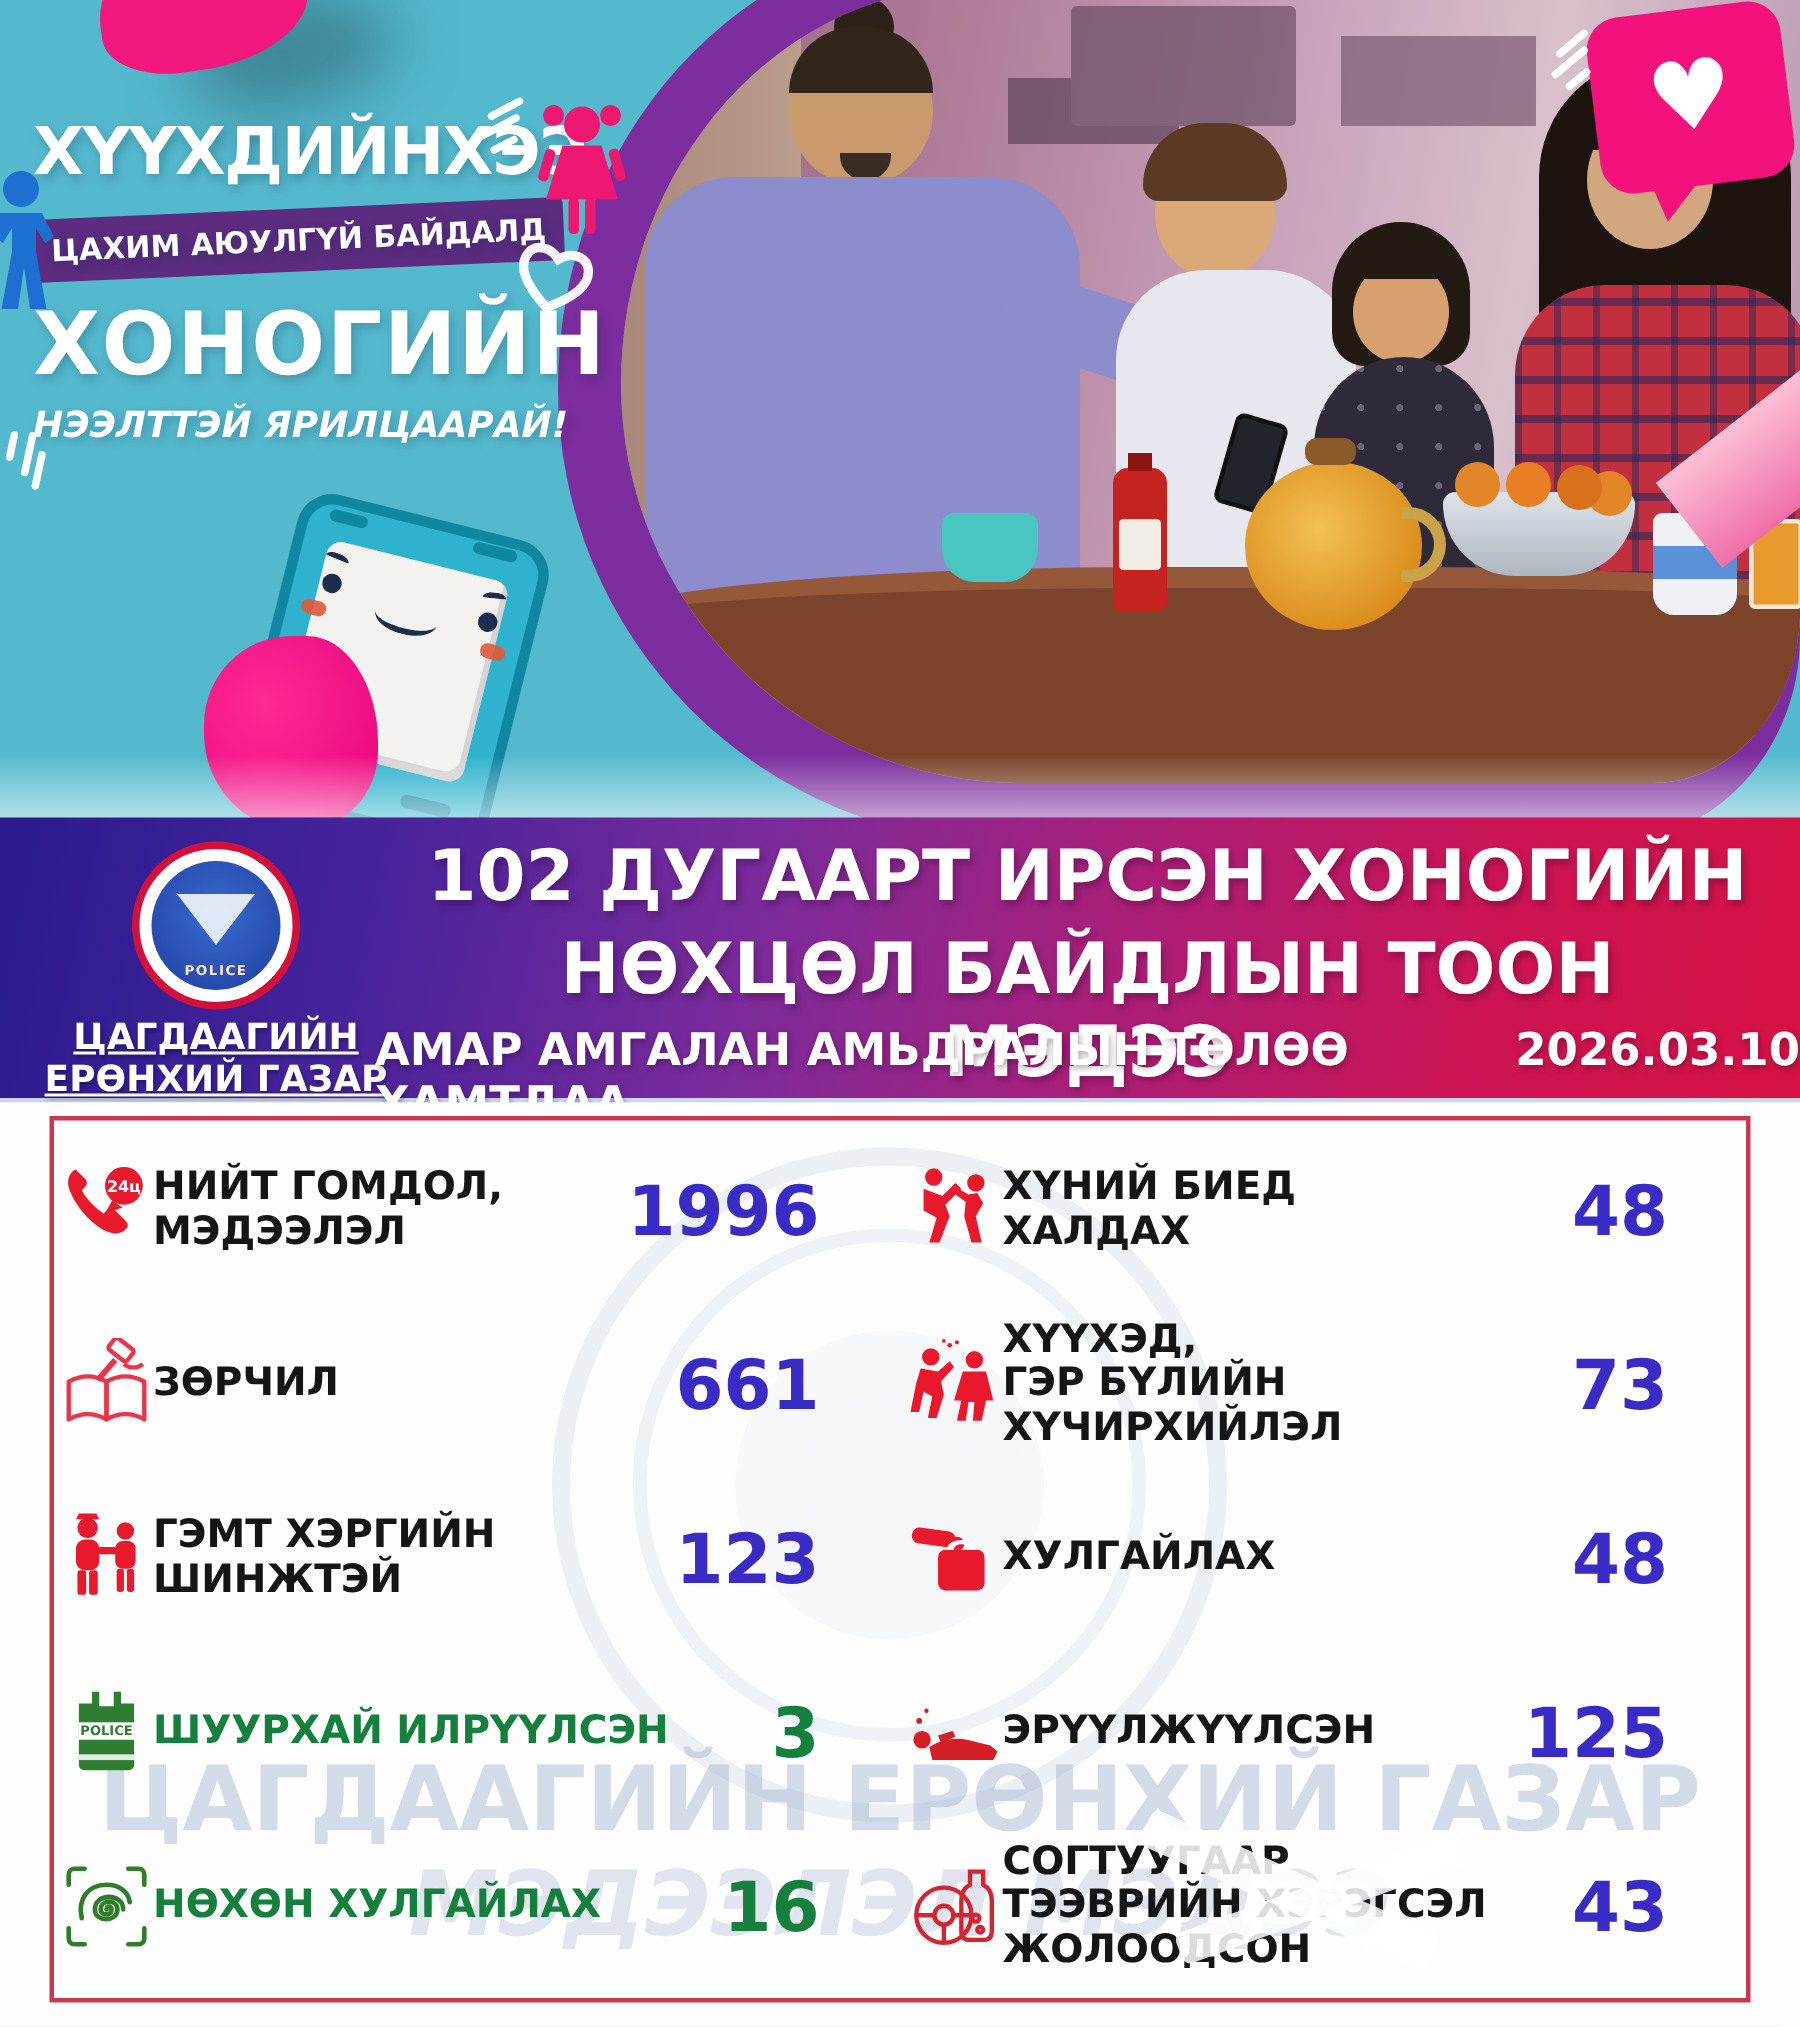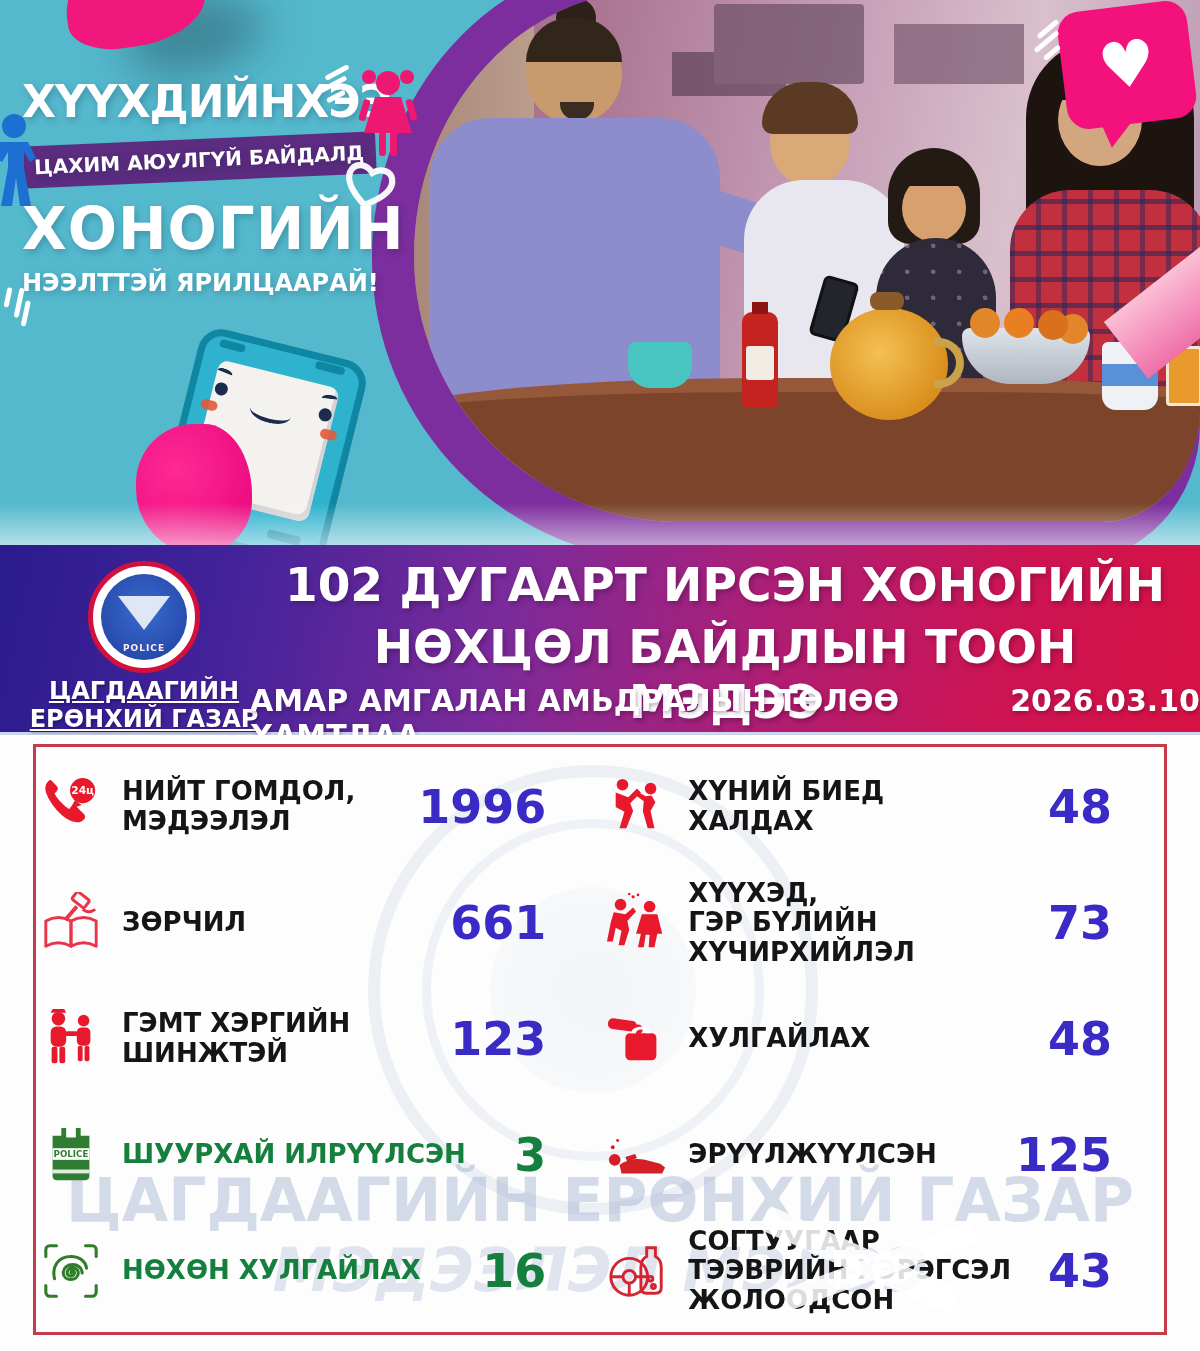--- a/index.html
+++ b/index.html
@@ -12,21 +12,21 @@
     background:linear-gradient(180deg,rgba(255,255,255,0),rgba(255,255,255,.55));}
   .blob-pink-top{position:absolute;left:66px;top:-34px;width:140px;height:80px;background:#f0187c;
     border-radius:30% 70% 60% 40%/60% 50% 60% 40%;transform:rotate(-8deg);
     box-shadow:55px 35px 45px rgba(20,40,50,.35);}
   .hero-text{position:absolute;left:22px;top:76px;width:340px;text-align:center;color:#fff;
     text-shadow:2px 3px 7px rgba(0,40,60,.25);}
   .hero-text .h-top{font-size:44px;font-weight:bold;letter-spacing:-1px;white-space:nowrap;}
   .hero-badge{display:inline-block;margin-top:12px;background:#5b2c80;color:#fff;font-weight:bold;
     font-size:20px;padding:9px 12px;border-radius:4px;transform:rotate(-2.5deg);white-space:nowrap;}
   .hero-text .h-main{font-size:58px;font-weight:bold;margin-top:14px;letter-spacing:1px;white-space:nowrap;}
-  .hero-text .h-sub{font-size:24px;font-weight:bold;margin-top:6px;white-space:nowrap;}
+  .hero-text .h-sub{font-size:24px;font-weight:bold;margin-top:6px;white-space:nowrap;font-style:italic;}
   .pic-boy{position:absolute;left:-12px;top:112px;width:52px;height:112px;}
   .pic-girl{position:absolute;left:356px;top:68px;width:64px;height:96px;}
   .heart-doodle{position:absolute;left:338px;top:158px;width:62px;height:56px;transform:rotate(14deg);opacity:.95;}
   .sparks{position:absolute;width:40px;height:34px;}
   .sparks span{position:absolute;display:block;width:26px;height:5px;background:#fff;border-radius:3px;}
   .sparks span:nth-child(1){top:0;left:6px;transform:rotate(-28deg);}
   .sparks span:nth-child(2){top:12px;left:0;transform:rotate(-28deg);width:30px;}
   .sparks span:nth-child(3){top:24px;left:8px;transform:rotate(-28deg);width:20px;}
   .sparks.s1{left:318px;top:70px;}
   .sparks.s2{left:-6px;top:288px;transform:rotate(130deg);}
@@ -94,21 +94,21 @@
   .wm-emblem{position:absolute;left:368px;top:30px;width:450px;height:450px;border-radius:50%;
     border:12px solid rgba(150,170,200,.16);}
   .wm-emblem::before{content:"";position:absolute;inset:42px;border-radius:50%;border:9px solid rgba(150,170,200,.14);}
   .wm-emblem::after{content:"";position:absolute;inset:110px;border-radius:50%;
     background:radial-gradient(circle,rgba(150,170,200,.10),rgba(150,170,200,.04));}
   .wm-line{position:absolute;left:0;width:100%;text-align:center;font-weight:bold;color:#9cadcd;white-space:nowrap;}
   .wm-line.w1{top:430px;font-size:60px;opacity:.42;}
   .wm-line.w2{top:500px;font-size:60px;opacity:.30;font-style:italic;}
   .rows{position:absolute;left:40px;top:16px;right:40px;bottom:22px;display:grid;
     grid-template-columns:1fr 1.04fr;column-gap:34px;grid-auto-rows:112px;row-gap:4px;}
-  .stat{display:flex;align-items:center;gap:20px;position:relative;z-index:2;}
+  .stat{display:flex;align-items:center;position:relative;z-index:2;}
   .stat-icon{width:62px;height:62px;flex:0 0 62px;}
   .stat-icon svg{width:100%;height:100%;display:block;}
   .stat-label{font-size:26px;font-weight:bold;color:#151515;line-height:1.14;white-space:pre-line;}
   .stat-value{margin-left:auto;font-size:46px;font-weight:bold;color:#3a2ac6;padding-right:26px;}
   .stat.right .stat-value{padding-right:48px;}
   .stat.green .stat-label,.stat.green .stat-value{color:#15803d;}
   .wm-slash{position:absolute;background:#fff;opacity:.85;border-radius:6px;z-index:3;}
   .ws1{left:755px;top:512px;width:210px;height:26px;transform:rotate(24deg);}
   .ws2{left:780px;top:520px;width:200px;height:22px;transform:rotate(-20deg);}
   

